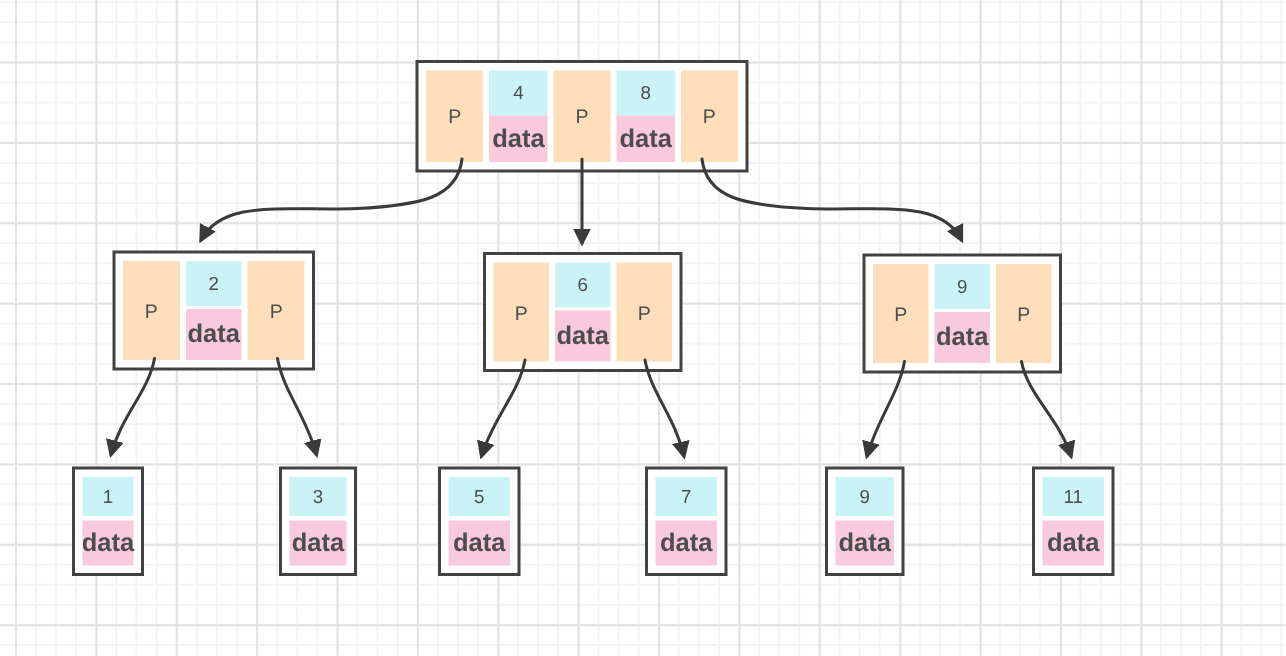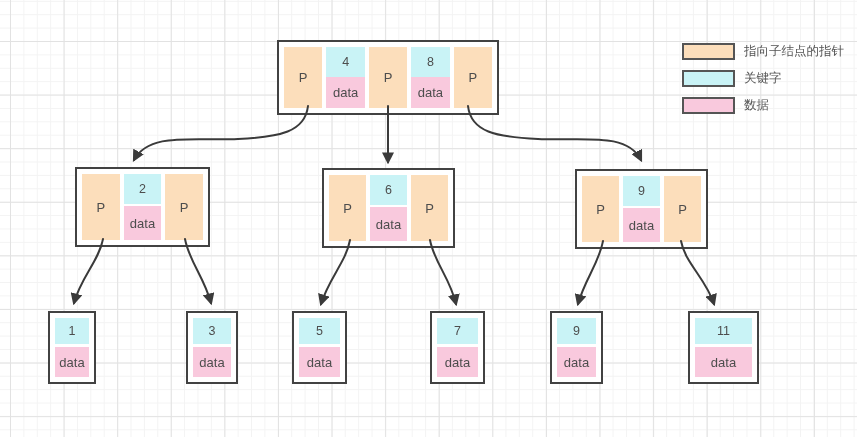--- a/index.html
+++ b/index.html
@@ -70,21 +70,22 @@
   }
   .kcol-gap { gap: 2px; }
   .key-cell {
     background: var(--color-key);
     height: 30px;
     font-size: 12.5px;
   }
   .data-cell {
     background: var(--color-data);
     flex: 1 1 auto;
-    font-size: 13px;
+    font-size: 17px;
+    font-weight: bold;
   }
   .leaf {
     position: absolute;
     z-index: 2;
     box-sizing: border-box;
     background: #ffffff;
     border: 2px solid var(--color-border);
     display: flex;
     flex-direction: column;
     padding: 5px;
@@ -195,33 +196,19 @@
     <div class="cell data-cell">data</div>
   </div>
   <div class="leaf" style="left:430px; top:311px; width:55px; height:73px;">
     <div class="cell key-cell">7</div>
     <div class="cell data-cell">data</div>
   </div>
   <div class="leaf" style="left:550px; top:311px; width:53px; height:73px;">
     <div class="cell key-cell">9</div>
     <div class="cell data-cell">data</div>
   </div>
-  <div class="leaf" style="left:688px; top:311px; width:71px; height:73px;">
+  <div class="leaf" style="left:688px; top:311px; width:55px; height:73px;">
     <div class="cell key-cell">11</div>
     <div class="cell data-cell">data</div>
   </div>
 
-  <div class="legend">
-    <div class="legend-row">
-      <span class="swatch swatch-pointer"></span>
-      <span class="legend-label">指向子结点的指针</span>
-    </div>
-    <div class="legend-row">
-      <span class="swatch swatch-key"></span>
-      <span class="legend-label">关键字</span>
-    </div>
-    <div class="legend-row">
-      <span class="swatch swatch-data"></span>
-      <span class="legend-label">数据</span>
-    </div>
-  </div>
 
 </div>
 
 </body></html>

